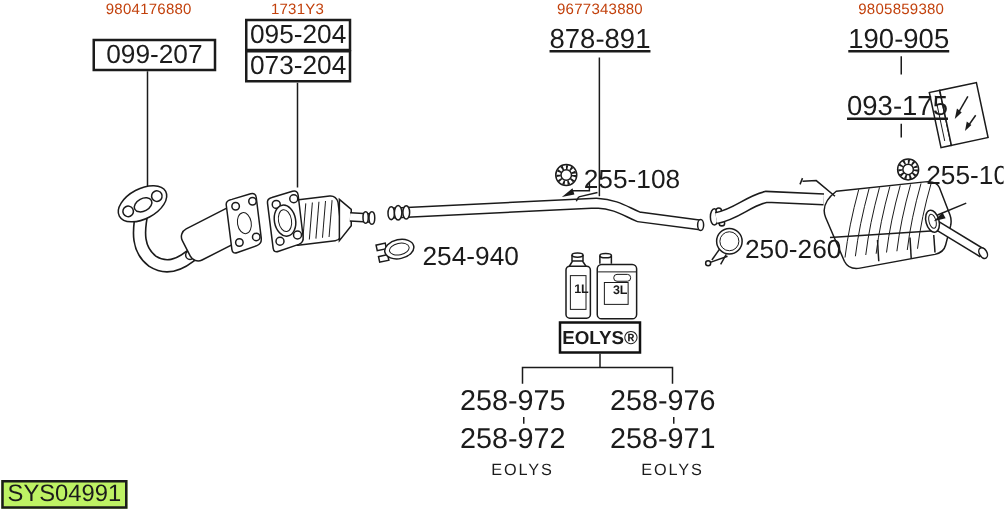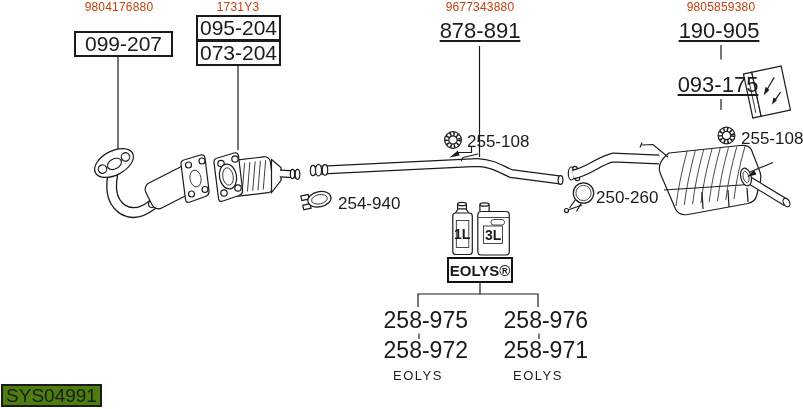--- a/index.html
+++ b/index.html
@@ -1,29 +1,29 @@
 <!DOCTYPE html>
 <html><head>
 <meta charset="utf-8">
 <style>
   html,body{margin:0;padding:0;background:#ffffff;}
   .stage{position:relative;width:803px;height:409px;background:#ffffff;overflow:hidden;
          font-family:"Liberation Sans",sans-serif;color:#1b1b1b;}
   .abs{position:absolute;box-sizing:border-box;}
   .ref{font-size:12px;text-align:center;white-space:nowrap;color:#c2410c;letter-spacing:.2px;}
   .num-lg{font-size:22px;text-align:center;white-space:nowrap;line-height:1.1;text-decoration:underline;}
-  .num-col{font-size:23px;text-align:right;white-space:nowrap;line-height:1.1;}
+  .num-col{font-size:23px;text-align:left;white-space:nowrap;line-height:1.1;}
   .pbox{border:2px solid #1b1b1b;background:#fff;display:flex;align-items:center;justify-content:center;
         font-size:21px;white-space:nowrap;}
-  .callout{font-size:17px;white-space:nowrap;}
+  .callout{font-size:21px;white-space:nowrap;}
   .brandbox{border:2px solid #111;background:#fff;display:flex;align-items:center;justify-content:center;
             font-weight:bold;font-size:15px;white-space:nowrap;}
-  .bottle-lab{font-size:14px;font-weight:bold;text-align:left;white-space:nowrap;}
+  .bottle-lab{font-size:10px;font-weight:bold;text-align:right;white-space:nowrap;}
   .small-cap{font-size:13px;letter-spacing:1.5px;text-align:center;white-space:nowrap;}
-  .sysbox{border:2px solid #1b1b1b;background:#4d7c0f;display:flex;align-items:center;justify-content:center;
+  .sysbox{border:2px solid #1b1b1b;background:#bef264;display:flex;align-items:center;justify-content:center;
           font-size:19px;white-space:nowrap;}
   svg .ln{stroke:#1b1b1b;stroke-width:1.2;fill:none;}
   svg .thin{stroke:#1b1b1b;stroke-width:.8;fill:none;}
   svg .fw{fill:#ffffff;stroke:#1b1b1b;stroke-width:1.2;}
   svg .po{fill:none;stroke:#1b1b1b;}
   svg .pi{fill:none;stroke:#ffffff;}
 </style>
 </head>
 <body>
 

